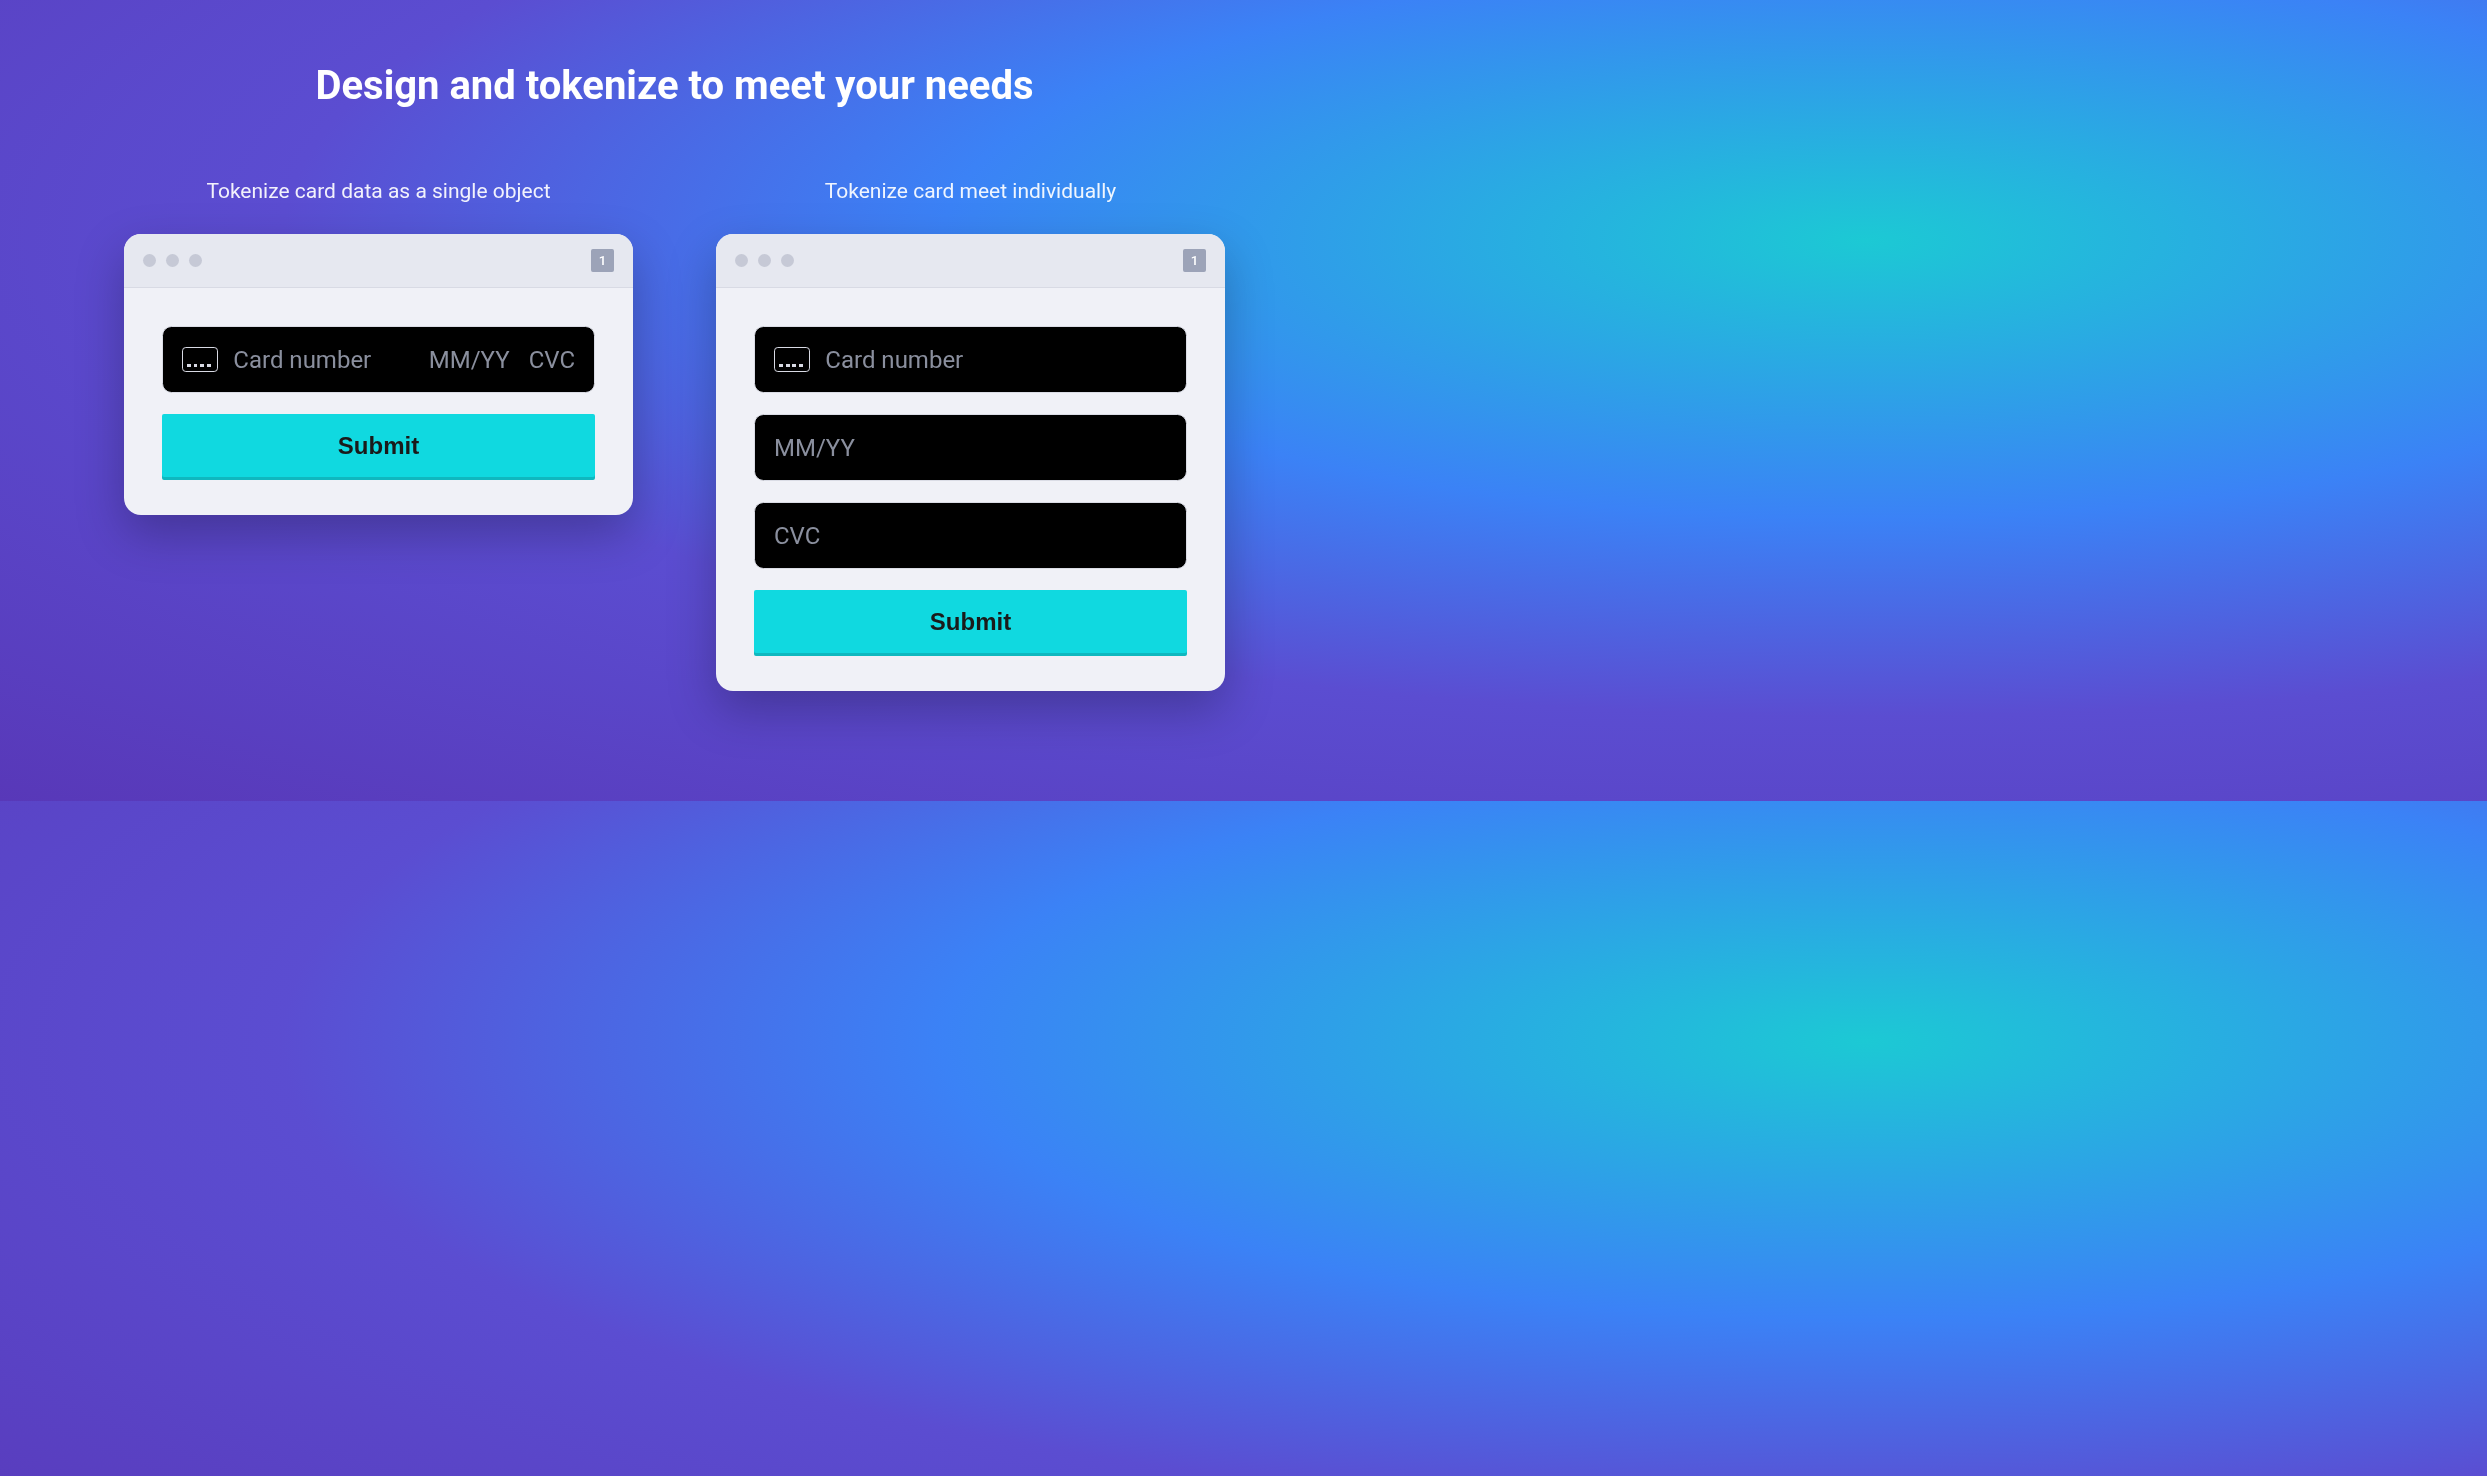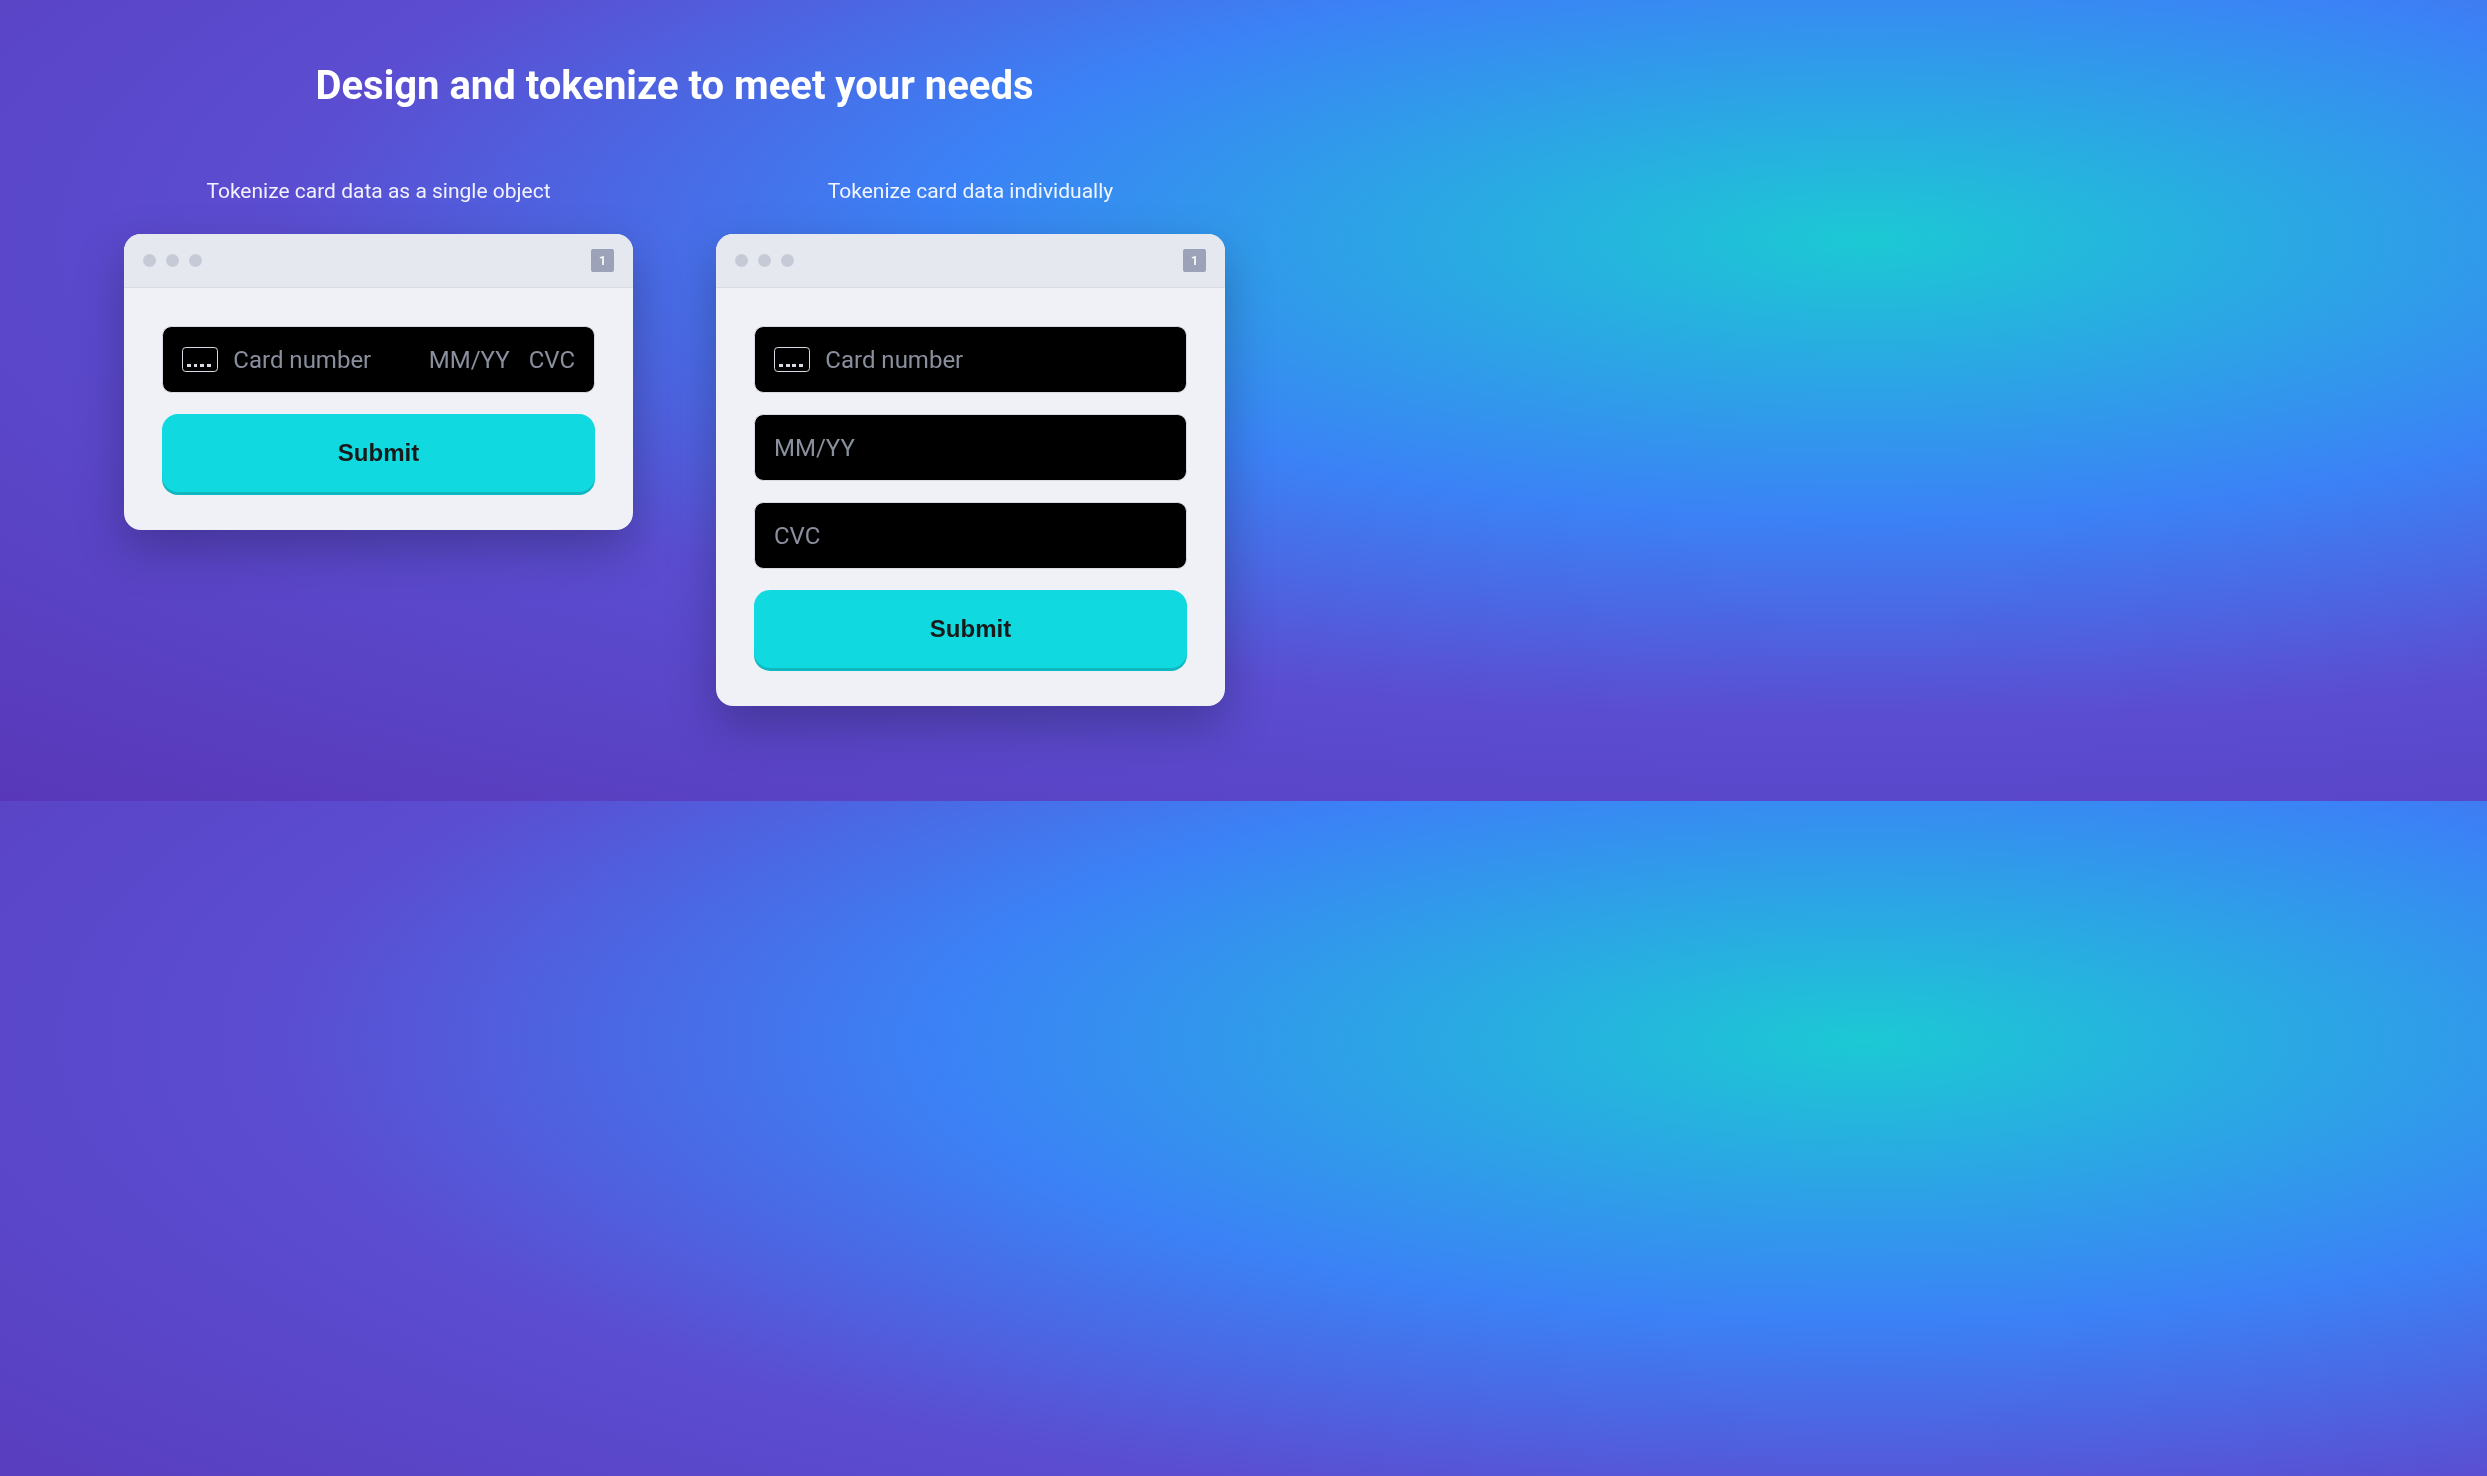--- a/index.html
+++ b/index.html
@@ -139,24 +139,24 @@
       flex: 1;
     }
     
     .exp-cvc-group {
       display: flex;
       gap: 19px;
     }
     
     .submit-button {
       width: 100%;
-      height: 78px;
+      height: 63px;
       background: #10d9e0;
       border: none;
-      border-radius: 16px;
+      border-radius: 2px;
       color: #1a1a1a;
       font-size: 24px;
       font-weight: 700;
       cursor: pointer;
       box-shadow: 0 2.9px 0 #0fb8bf;
     }
   </style>
 </head>
 <body>
 
@@ -186,21 +186,21 @@
             <span>CVC</span>
           </div>
         </div>
         
         <button class="submit-button">Submit</button>
       </div>
     </div>
   </div>
 
   <div class="card-section">
-    <div class="card-label">Tokenize card data individually</div>
+    <div class="card-label">Tokenize card meet individually</div>
 
     <div class="window">
       <div class="window-chrome">
         <div class="traffic-lights">
           <div class="traffic-dot"></div>
           <div class="traffic-dot"></div>
           <div class="traffic-dot"></div>
         </div>
         <div class="window-badge">1</div>
       </div>

